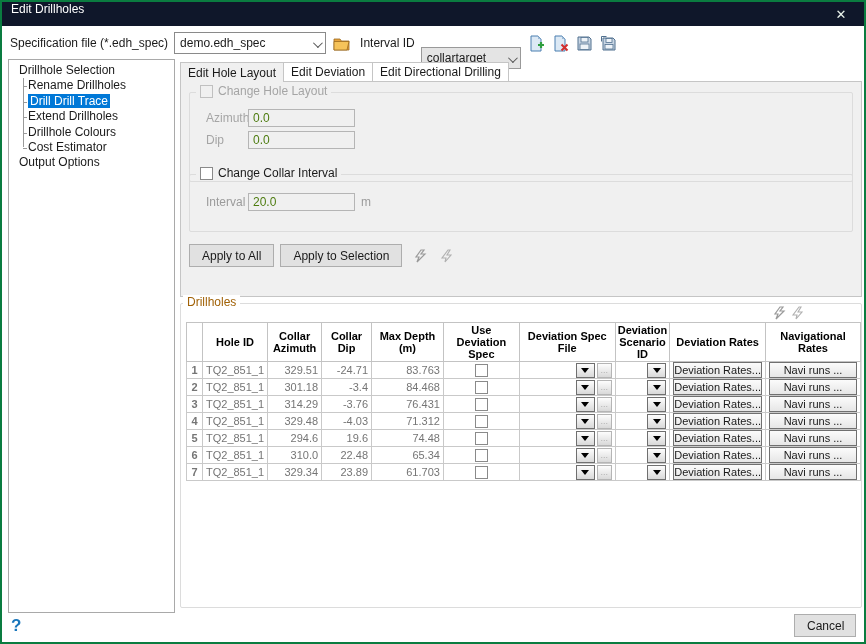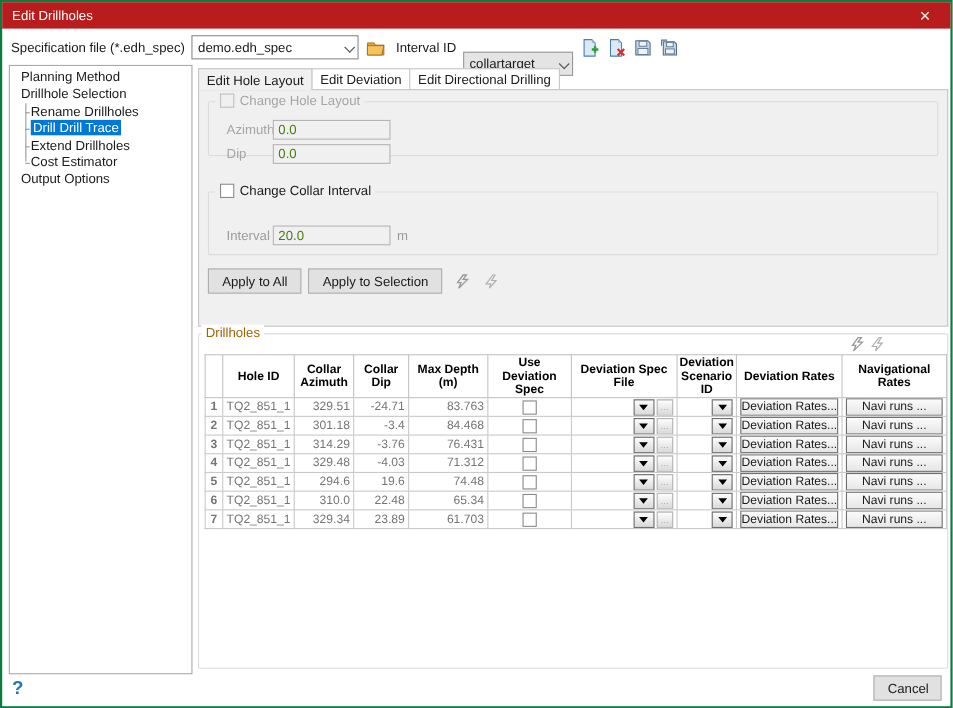--- a/index.html
+++ b/index.html
@@ -1,21 +1,21 @@
 <!DOCTYPE html>
 <html><head>
 <meta charset="utf-8">
 <style>
   * { box-sizing: border-box; margin: 0; padding: 0; }
   html,body { width:866px; height:644px; }
   body { font-family:"Liberation Sans", sans-serif; font-size:12px; color:#1a1a1a; background:#fff; }
   .dialog { position:absolute; left:0; top:0; width:866px; height:644px; border:2px solid #0a7c40; background:#fff; }
 
   
-  .titlebar { position:absolute; left:0; top:0; right:0; height:24px; background:#b91c1c; color:#fff; display:flex; align-items:center; padding-left:9px; font-size:12px; }
+  .titlebar { position:absolute; left:0; top:0; right:0; height:24px; background:#0f172a; color:#fff; display:flex; padding-left:9px; font-size:12px; }
   .close-btn { position:absolute; right:4px; top:0; width:38px; height:24px; color:#eaf4ec; display:flex; align-items:center; justify-content:center; font-size:13px; cursor:default; }
 
   
   .toolbar { position:absolute; left:0; top:24px; right:0; height:34px; display:flex; align-items:center; padding-left:8px; }
   .lbl { color:#1a1a1a; }
   .combo { position:relative; height:22px; border:1px solid #8a8a8a; background:#fff; display:flex; align-items:center; padding:0 18px 0 5px; }
   .combo.gray { background:#e4e4e4; border-color:#999;margin-top:30px; }
   .combo .chev { position:absolute; right:5px; top:8px; width:7px; height:7px; border-right:1px solid #555; border-bottom:1px solid #555; transform:rotate(45deg) translateY(-2px); }
   .spec-combo { width:152px; margin-left:6px; }
   .scen-combo { width:100px; margin-left:6px; }
@@ -35,21 +35,21 @@
   .rpanel { position:absolute; left:178px; top:57px; width:682px; height:584px; }
 
   
   .tabbar { position:absolute; left:0; top:3px; height:19px; display:flex; }
   .tab { height:19px; padding:0 7px; display:flex; align-items:center; border:1px solid #c5c5c5; border-bottom:none; background:#fff; margin-right:-1px; position:relative; }
   .tab.active { background:#f0f0f0; z-index:2; height:20px; }
 
   .tabpanel { position:absolute; left:0; top:22px; width:682px; height:216px; background:#f0f0f0; border:1px solid #c5c5c5; }
 
   .fieldset { position:absolute; left:8px; right:8px; border:1px solid #dcdcdc; border-radius:2px; }
-  .fs1 { top:10px; height:50px; }
+  .fs1 { top:10px; height:90px; }
   .fs2 { top:92px; height:58px; }
   .legend { position:absolute; left:6px; top:-9px; background:#f0f0f0; padding:0 4px; display:flex; align-items:center; gap:5px; }
   .cb { width:13px; height:13px; border:1px solid #8a8a8a; background:#fff; display:inline-block; }
   .cb.disabled { border-color:#c0c0c0; background:#f0f0f0; }
   .dim { color:#a5a5a5; }
   .halfdim { color:#9b9b9b; }
   .frow { position:absolute; display:flex; align-items:center; }
   .field { height:18px; width:107px; border:1px solid #b5b5b5; background:#f0f0f0; color:#4d7c0f; font-size:12px; padding:0 4px; font-family:"Liberation Sans",sans-serif; }
   .frow .flbl { display:inline-block; text-align:left; }
 
@@ -136,27 +136,27 @@
       <svg width="17" height="17" viewBox="0 0 17 17">
           <path d="M3 3h10l2 2v10H3z" fill="#c9d6e4" stroke="#51708f" stroke-width="1"></path>
           <rect x="6" y="3.5" width="6" height="4" fill="#eef3f8" stroke="#51708f" stroke-width="0.8"></rect>
           <rect x="5" y="9.5" width="8" height="4.5" fill="#eef3f8" stroke="#51708f" stroke-width="0.8"></rect>
           <path d="M1.5 6.5v-5h5" fill="none" stroke="#51708f" stroke-width="1"></path>
         </svg>
     </span>
   </div>
 
   <div class="tree">
-    <div class="tree-item">Planning Method</div>
     <div class="tree-item">Drillhole Selection</div>
     <div class="tree-children">
       <div class="vline"></div>
       <div class="tree-child"><span>Rename Drillholes</span></div>
       <div class="tree-child"><span class="sel">Drill Drill Trace</span></div>
       <div class="tree-child"><span>Extend Drillholes</span></div>
+      <div class="tree-child"><span>Drillhole Colours</span></div>
       <div class="tree-child"><span>Cost Estimator</span></div>
     </div>
     <div class="tree-item">Output Options</div>
   </div>
 
   <div class="rpanel">
 
     <div class="tabbar">
       <div class="tab active">Edit Hole Layout</div>
       <div class="tab">Edit Deviation</div>
@@ -178,21 +178,21 @@
           <span class="flbl dim" style="width:42px;">Dip</span>
           <input class="field" readonly="" value="0.0" style="">
         </div>
       </div>
 
       <div class="fieldset fs2">
         <div class="legend">
           <span class="cb"></span>
           <span>Change Collar Interval</span>
         </div>
-        <div class="frow" style="left:16px; top:30px;">
+        <div class="frow" style="left:16px; top:18px;">
           <span class="flbl halfdim" style="width:42px;">Interval</span>
           <input class="field" readonly="" value="20.0" style="">
           <span class="halfdim" style="margin-left:6px;">m</span>
         </div>
       </div>
 
       <div class="apply-row">
         <button class="btn">Apply to All</button>
         <button class="btn">Apply to Selection</button>
         <span class="flash">

